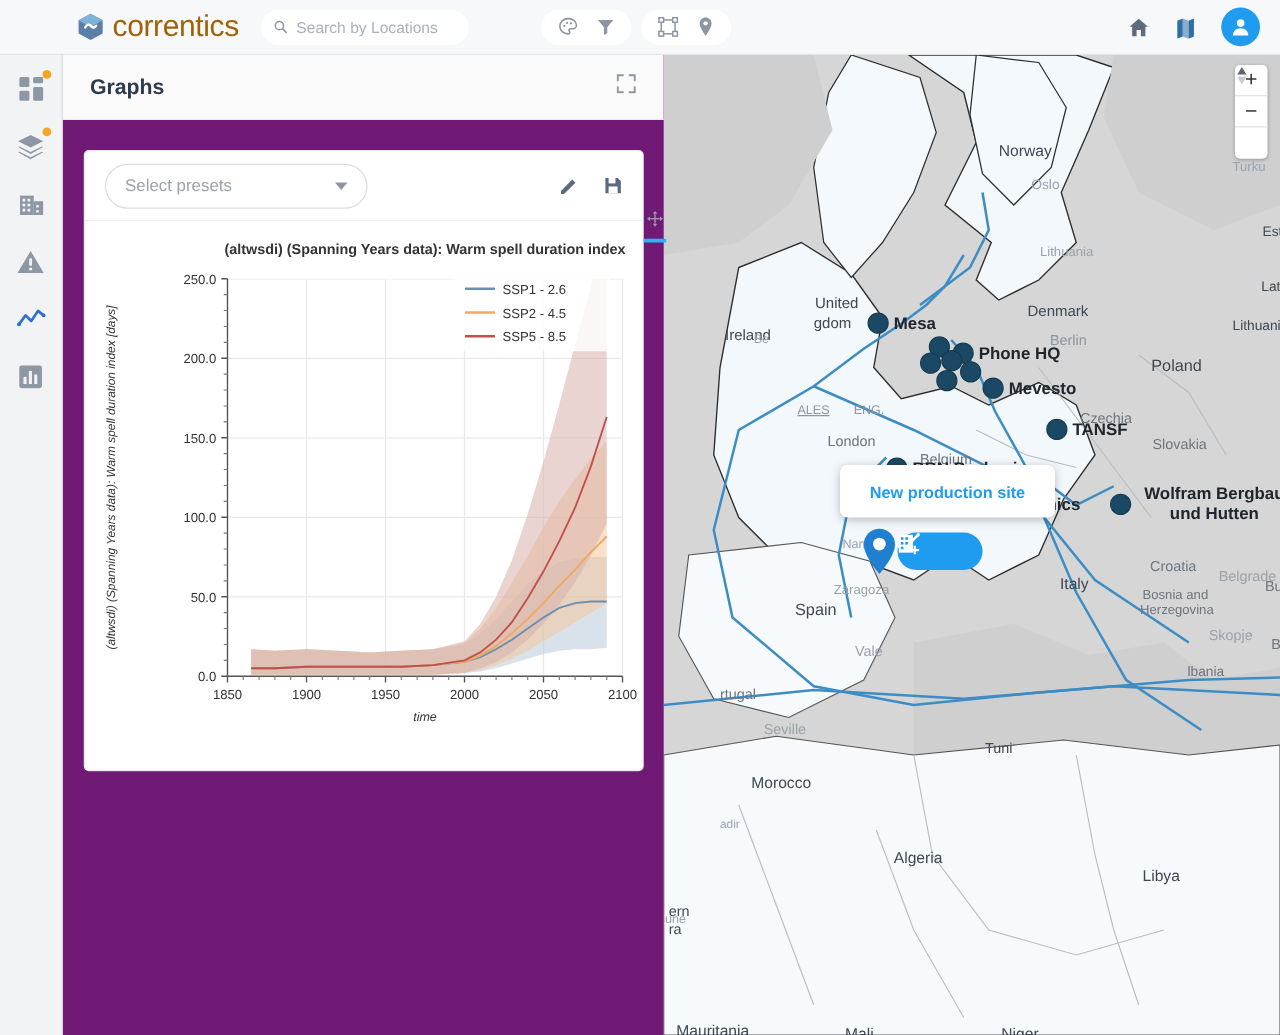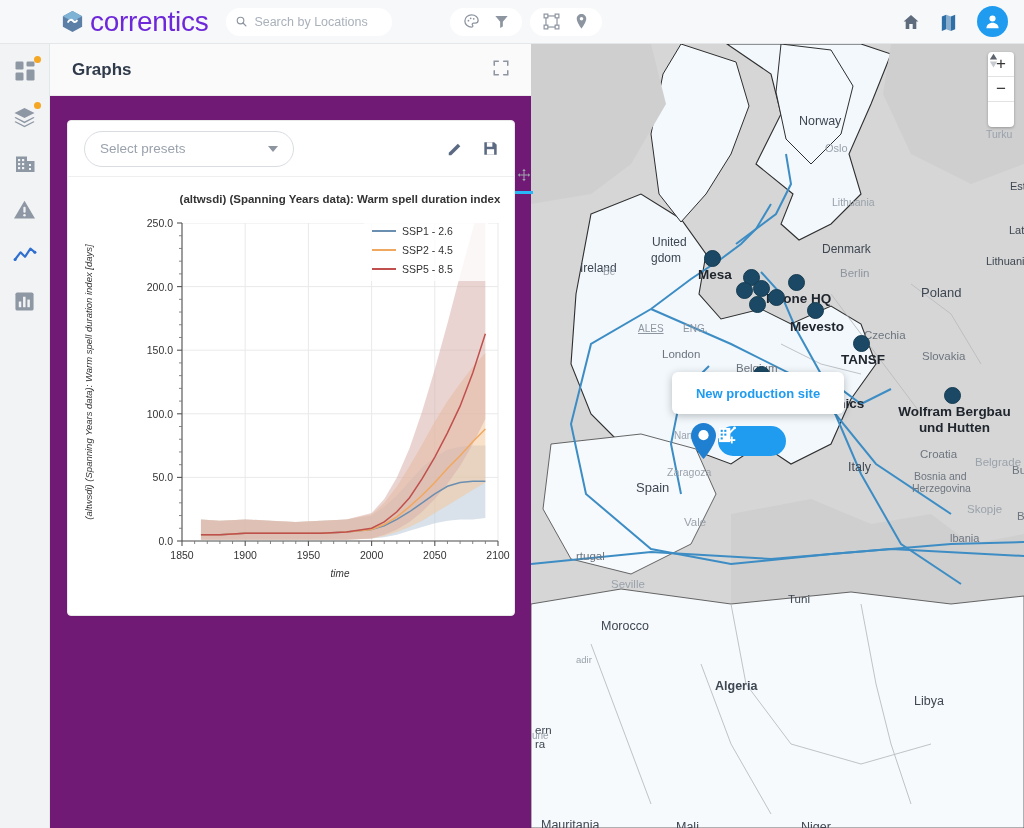--- a/index.html
+++ b/index.html
@@ -12,21 +12,21 @@
 
   
   .topbar {
     position: absolute; top: 0; left: 0; width: 1024px; height: 44px;
     background: #f7f8f9; border-bottom: 1px solid #e4e7ea;
     display: flex; align-items: center; z-index: 40;
   }
   .brand { display: flex; align-items: center; margin-left: 62px; gap: 7px; }
   .brand-logo { width: 21px; height: 23px; }
   .brand-name {
-    font-size: 28px; color: #6d28d9; letter-spacing: -0.3px; font-weight: 400;
+    font-size: 24px; color: #a16207; letter-spacing: -0.3px; font-weight: 400;
   }
   .search-box {
     margin-left: 18px; width: 166px; height: 28px; background: #fff;
     border-radius: 14px; display: flex; align-items: center; padding: 0 10px; gap: 7px;
   }
   .search-box input {
     border: none; outline: none; font-size: 12.5px; color: #6a7583;
     font-family: "Liberation Sans", sans-serif; width: 128px; background: transparent;
   }
   .search-box input::placeholder { color: #a9b1bb; }
@@ -104,21 +104,21 @@
     position: absolute; top: 8px; right: 10px; width: 26px;
     background: #fff; border-radius: 4px; box-shadow: 0 1px 3px rgba(0,0,0,0.28);
     z-index: 18; overflow: hidden;
   }
   .map-ctrl div {
     height: 25px; display: flex; align-items: center; justify-content: center;
     font-size: 17px; color: #333; border-bottom: 1px solid #e2e2e2;
   }
   .map-ctrl div:last-child { border-bottom: none; }
 
-  .site { position: absolute; z-index: 14; display: flex; align-items: center; flex-direction: column; }
+  .site { position: absolute; z-index: 14; display: flex; align-items: center; }
   .site-dot {
     width: 17px; height: 17px; border-radius: 50%; background: #1b4965;
     border: 1px solid #163c52; flex: none;
   }
   .site-label {
     margin-left: 4px; font-size: 13.5px; font-weight: bold;
     color: #20262e; white-space: nowrap;
   }
   .site-label.two { line-height: 16px; white-space: normal; width: 125px; text-align: center; }
 
@@ -505,21 +505,21 @@
         <div class="mlabel" style="left: 419px; top: 488px; font-size: 11px; color: rgb(109, 117, 127);">lbania</div>
         <div class="mlabel" style="left: 486px; top: 466px; font-size: 11.5px; color: rgb(109, 117, 127);">Bulga</div>
         <div class="mlabel" style="left: 298px; top: 352px; font-size: 13.5px; color: rgb(32, 38, 46); font-weight: bold;">onics</div>
         <div class="mlabel" style="left: 105px; top: 436px; font-size: 13px; color: rgb(62, 71, 82);">Spain</div>
         <div class="mlabel" style="left: 136px; top: 422px; font-size: 10.5px; color: rgb(154, 162, 171);">Zaragoza</div>
         <div class="mlabel" style="left: 153px; top: 472px; font-size: 11.5px; color: rgb(154, 162, 171);">Vale</div>
         <div class="mlabel" style="left: 45px; top: 506px; font-size: 11.5px; color: rgb(109, 117, 127);">rtugal</div>
         <div class="mlabel" style="left: 80px; top: 534px; font-size: 11.5px; color: rgb(154, 162, 171);">Seville</div>
         <div class="mlabel" style="left: 70px; top: 575px; font-size: 12.5px; color: rgb(62, 71, 82);">Morocco</div>
         <div class="mlabel" style="left: 257px; top: 549px; font-size: 11.5px; color: rgb(62, 71, 82);">Tuni</div>
-        <div class="mlabel" style="left: 184px; top: 635px; font-size: 12.5px; color: rgb(62, 71, 82); font-weight: bold;">Algeria</div>
+        <div class="mlabel" style="left: 184px; top: 635px; font-size: 12.5px; color: rgb(62, 71, 82);">Algeria</div>
         <div class="mlabel" style="left: 383px; top: 650px; font-size: 12.5px; color: rgb(62, 71, 82);">Libya</div>
         <div class="mlabel" style="left: 4px; top: 680px; font-size: 11.5px; color: rgb(62, 71, 82);">ern</div>
         <div class="mlabel" style="left: 4px; top: 694px; font-size: 11.5px; color: rgb(62, 71, 82);">ra</div>
         <div class="mlabel" style="left: 1px; top: 686px; font-size: 10px; color: rgb(154, 162, 171);">une</div>
         <div class="mlabel" style="left: 10px; top: 746px; font-size: 12.5px; color: rgb(62, 71, 82); margin-top: 28px;">Mauritania</div>
         <div class="mlabel" style="left: 145px; top: 776px; font-size: 12.5px; color: rgb(62, 71, 82);">Mali</div>
         <div class="mlabel" style="left: 270px; top: 776px; font-size: 12.5px; color: rgb(62, 71, 82);">Niger</div>
         <div class="mlabel" style="left: 45px; top: 610px; font-size: 9.5px; color: rgb(154, 162, 171);">adir</div>
         <div class="mlabel" style="left: 72px; top: 222px; font-size: 10px; color: rgb(154, 162, 171);">Be</div>
       </div>

